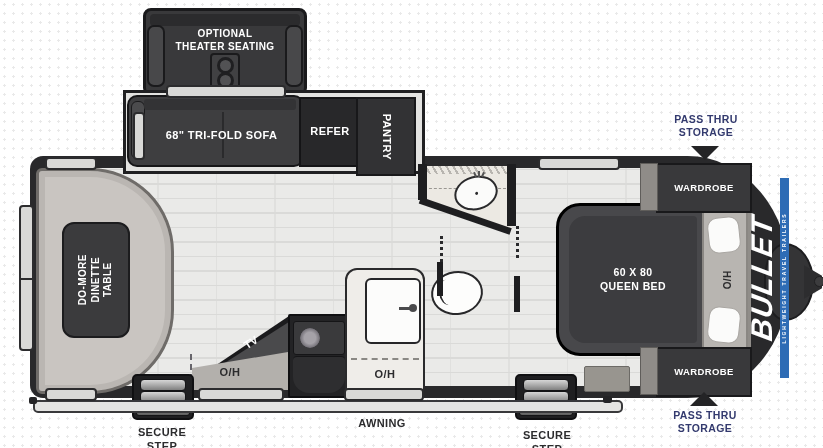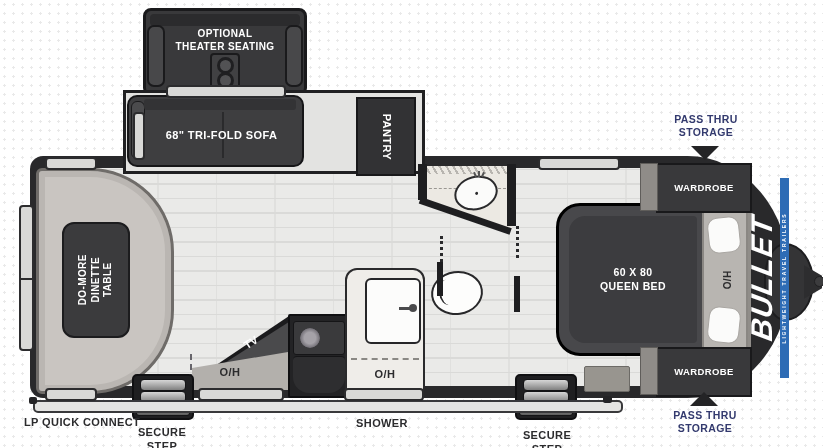--- a/index.html
+++ b/index.html
@@ -34,20 +34,23 @@
       <div class="abs" style="left:5px;top:17px;width:11px;height:11px;border:3px solid #1f1f21;border-radius:50%;background:#525254"></div>
     </div>
   </div>
 
   <div class="abs" style="left:123px;top:90px;width:296px;height:78px;background:#e3e3e1;border:3px solid #202022;z-index:6"></div>
   <div class="abs" style="left:127px;top:95px;width:173px;height:68px;background:#3e3e40;border:2.5px solid #161618;border-radius:10px;z-index:7">
     <div class="abs" style="left:2px;top:4px;width:12px;height:56px;background:#4b4b4d;border:1.5px solid #1a1a1c;border-radius:6px"></div>
     <div class="abs" style="left:15px;top:2px;width:152px;height:11px;background:#333335;border-radius:3px"></div>
     <div class="abs" style="left:93px;top:15px;width:2px;height:46px;background:#2a2a2c"></div>
     <div class="abs lbl white" style="left:14px;right:2px;top:32px;font-size:11px">68" TRI-FOLD SOFA</div>
+  </div>
+  <div class="abs flexc" style="left:299px;top:97px;width:58px;height:66px;background:#28282a;border:2.5px solid #141416;z-index:7">
+    <span class="lbl white" style="font-size:11px">REFER</span>
   </div>
   <div class="abs flexc" style="left:356px;top:97px;width:56px;height:75px;background:#323234;border:2.5px solid #18181a;z-index:7">
     <span class="lbl white rot-cw" style="font-size:11px;white-space:nowrap">PANTRY</span>
   </div>
   <div class="abs window" style="left:166px;top:85px;width:116px;height:9px;z-index:9"></div>
   <div class="abs window" style="left:133px;top:112px;width:8px;height:44px;z-index:9"></div>
 
   <div class="abs" style="left:30px;top:156px;width:760px;height:242px;background:#29292b;border-radius:14px 110px 110px 14px / 14px 130px 130px 14px;z-index:2"></div>
   <div class="abs" style="left:42px;top:168px;width:700px;height:218px;z-index:3;border-radius:2px 40px 40px 2px;
               background-color:#eaeae8;
@@ -164,17 +167,16 @@
   </div>
   <div class="abs" style="left:515px;top:374px;width:58px;height:42px;background:#1f1f21;border:2px solid #101012;border-radius:5px;z-index:7">
     <div class="abs" style="left:6px;right:6px;top:3px;height:10px;background:linear-gradient(#d6d6d6,#808080);border:1px solid #141416;border-radius:4px"></div>
     <div class="abs" style="left:6px;right:6px;top:15px;height:10px;background:linear-gradient(#d6d6d6,#808080);border:1px solid #141416;border-radius:4px"></div>
     <div class="abs" style="left:2px;right:2px;bottom:2px;height:9px;background:linear-gradient(#a8a8a8,#5c5c5c);border:1px solid #141416;border-radius:3px"></div>
   </div>
   <div class="abs" style="left:33px;top:400px;width:586px;height:9px;background:#e4e4e2;border:2px solid #39393b;border-radius:5px;z-index:8"></div>
   <div class="abs" style="left:29px;top:397px;width:8px;height:7px;background:#242426;border-radius:2px;z-index:9"></div>
   <div class="abs" style="left:603px;top:396px;width:9px;height:7px;background:#242426;border-radius:2px;z-index:9"></div>
 
-  <div class="abs lbl dark-t" style="left:24px;top:416px;font-size:11px;white-space:nowrap;z-index:10">LP QUICK CONNECT</div>
   <div class="abs lbl dark-t" style="left:121px;top:426px;width:82px;font-size:11px;z-index:10">SECURE STEP</div>
-  <div class="abs lbl dark-t" style="left:350px;top:417px;width:64px;font-size:11px;z-index:10">SHOWER</div>
+  <div class="abs lbl dark-t" style="left:350px;top:417px;width:64px;font-size:11px;z-index:10">AWNING</div>
   <div class="abs lbl dark-t" style="left:506px;top:429px;width:82px;font-size:11px;z-index:10">SECURE STEP</div>
 </div>
 
 </body></html>

